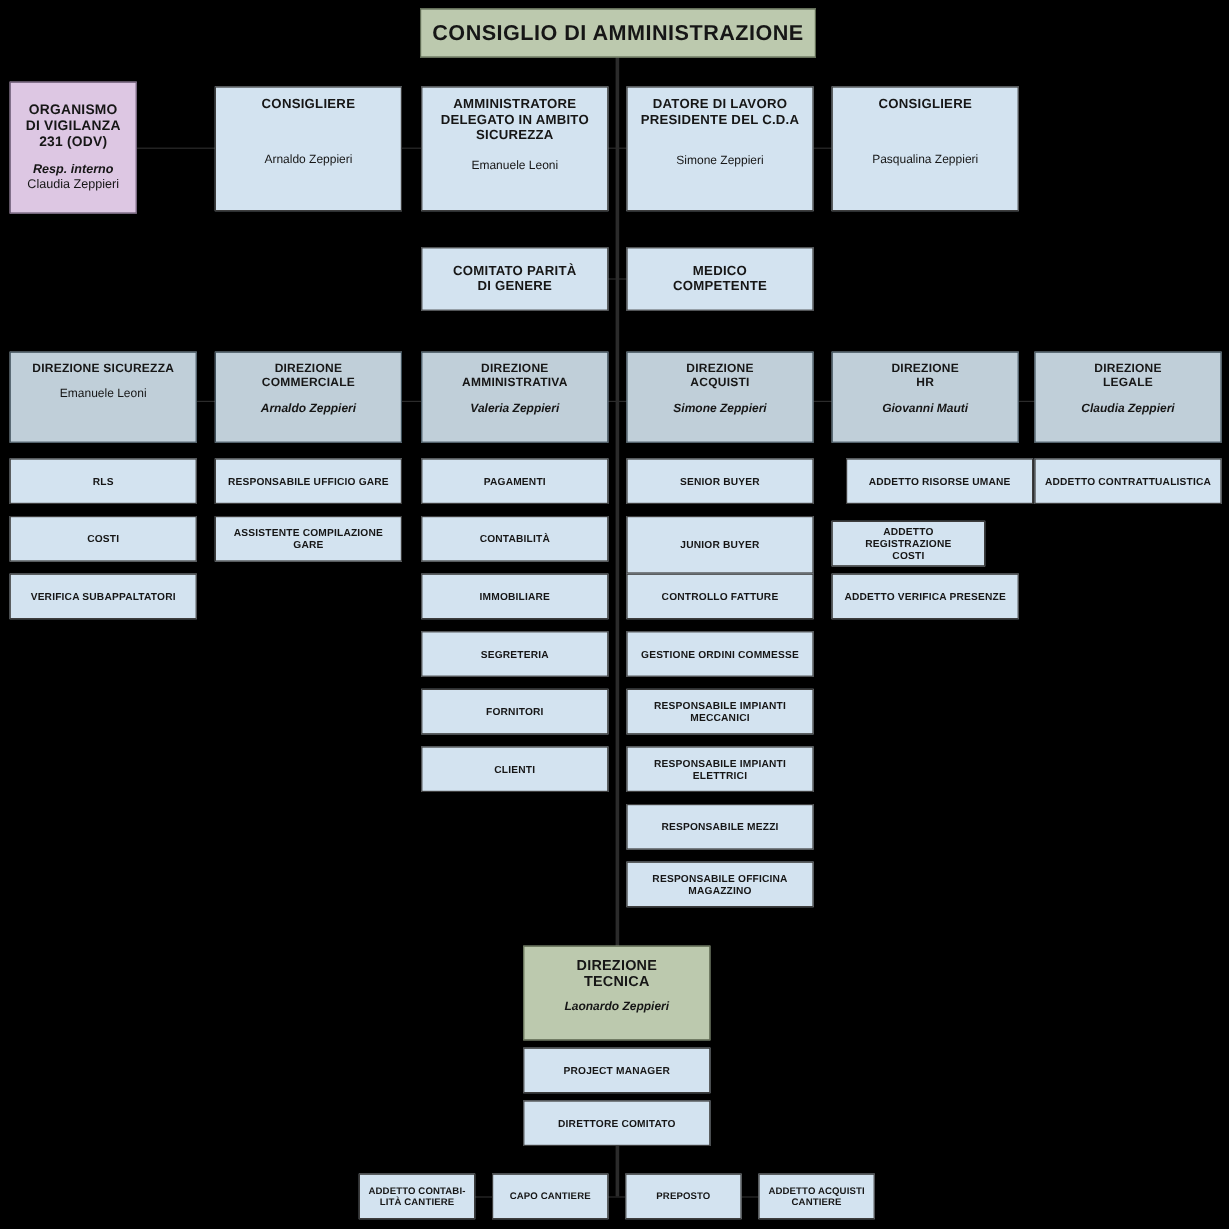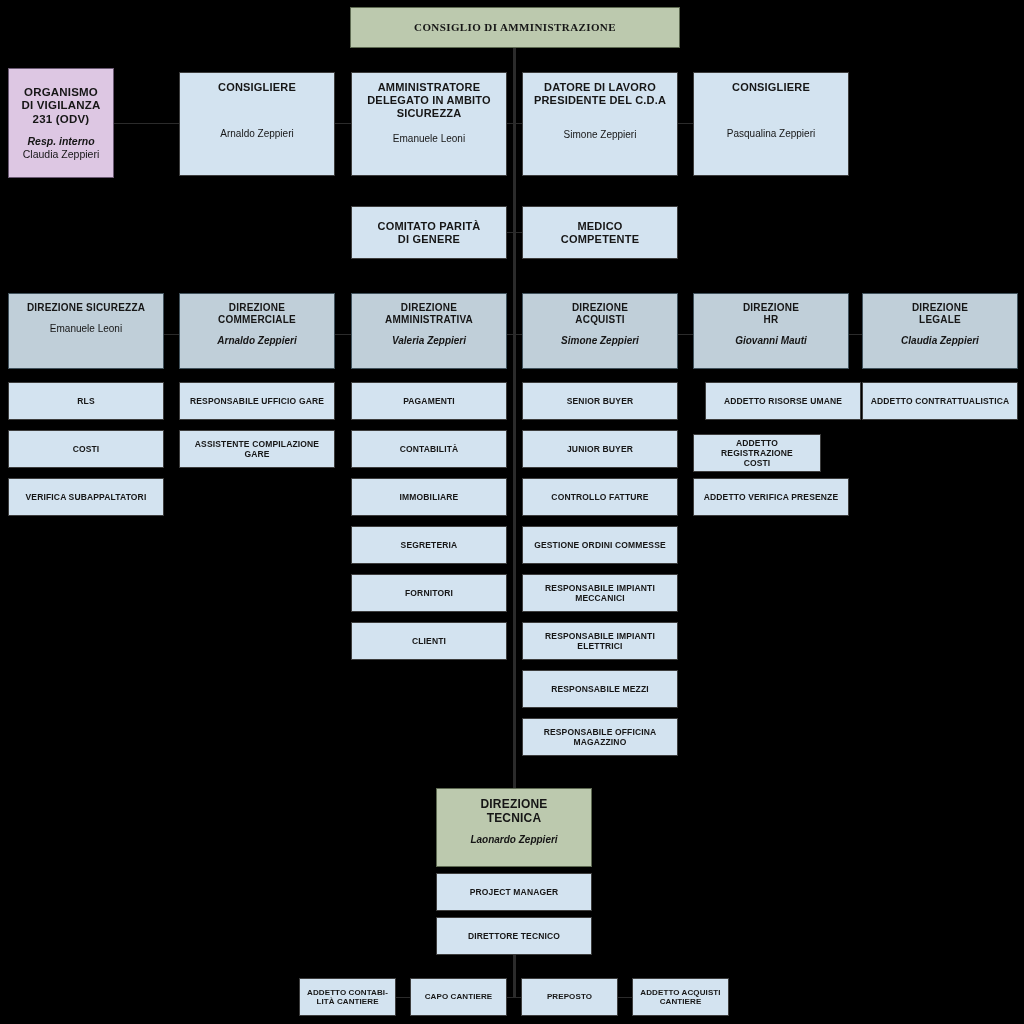--- a/index.html
+++ b/index.html
@@ -45,21 +45,21 @@
   }
   .box .sub.ital{ font-style:italic; font-weight:bold; }
   .box .sub.plain{ font-style:normal; font-weight:normal; }
 
   
   .v-root{
     background:#bcc9ae;
     border:1px solid #5e6a52;
     justify-content:center;
   }
-  .v-root .ttl{ font-size:11px; letter-spacing:0.4px;font-family:Liberation Serif, serif; }
+  .v-root .ttl{ font-size:18px; letter-spacing:0.4px; }
 
   .v-odv{
     background:#ddc7e3;
     border:1px solid #6b5a73;
   }
   .v-odv .ttl{ font-size:11.5px; }
   .v-odv .sub{ font-size:10.5px; }
 
   .v-top .ttl{ font-size:11px; }
   .v-top .sub{ font-size:10px; }
@@ -216,21 +216,21 @@
 
   <div class="box v-dir" style="left:522px; top:293px; width:156px; height:76px;">
     <div class="ttl" style="white-space:pre-line;">DIREZIONE
 ACQUISTI</div>
     <div class="gap-sm"></div>
     <div class="sub ital">Simone Zeppieri</div>
   </div>
   <div class="box v-leaf" style="left:522px; top:382px; width:156px; height:38px;">
     <div class="ttl" style="white-space:pre-line;">SENIOR BUYER</div>
   </div>
-  <div class="box v-leaf" style="left:522px; top:430px; width:156px; height:38px;">
+  <div class="box v-leaf" style="left:522px; top:430px; width:156px; height:48px;">
     <div class="ttl" style="white-space:pre-line;">JUNIOR BUYER</div>
   </div>
   <div class="box v-leaf" style="left:522px; top:478px; width:156px; height:38px;">
     <div class="ttl" style="white-space:pre-line;">CONTROLLO FATTURE</div>
   </div>
   <div class="box v-leaf" style="left:522px; top:526px; width:156px; height:38px;">
     <div class="ttl" style="white-space:pre-line;">GESTIONE ORDINI COMMESSE</div>
   </div>
   <div class="box v-leaf" style="left:522px; top:574px; width:156px; height:38px;">
     <div class="ttl" style="white-space:pre-line;">RESPONSABILE IMPIANTI
@@ -278,21 +278,21 @@
   <div class="box v-tec" style="left:436px; top:788px; width:156px; height:79px;">
     <div class="ttl" style="white-space:pre-line;">DIREZIONE
 TECNICA</div>
     <div class="gap-sm"></div>
     <div class="sub ital">Laonardo Zeppieri</div>
   </div>
   <div class="box v-leaf" style="left:436px; top:873px; width:156px; height:38px;">
     <div class="ttl" style="white-space:pre-line;">PROJECT MANAGER</div>
   </div>
   <div class="box v-leaf" style="left:436px; top:917px; width:156px; height:38px;">
-    <div class="ttl" style="white-space:pre-line;">DIRETTORE TECNICO</div>
+    <div class="ttl" style="white-space:pre-line;">DIRETTORE COMITATO</div>
   </div>
 
   <div class="box v-small" style="left:299px; top:978px; width:97px; height:38px;">
     <div class="ttl" style="white-space:pre-line;">ADDETTO CONTABI-
 LITÀ CANTIERE</div>
   </div>
   <div class="box v-small" style="left:410px; top:978px; width:97px; height:38px;">
     <div class="ttl" style="white-space:pre-line;">CAPO CANTIERE</div>
   </div>
   <div class="box v-small" style="left:521px; top:978px; width:97px; height:38px;">

